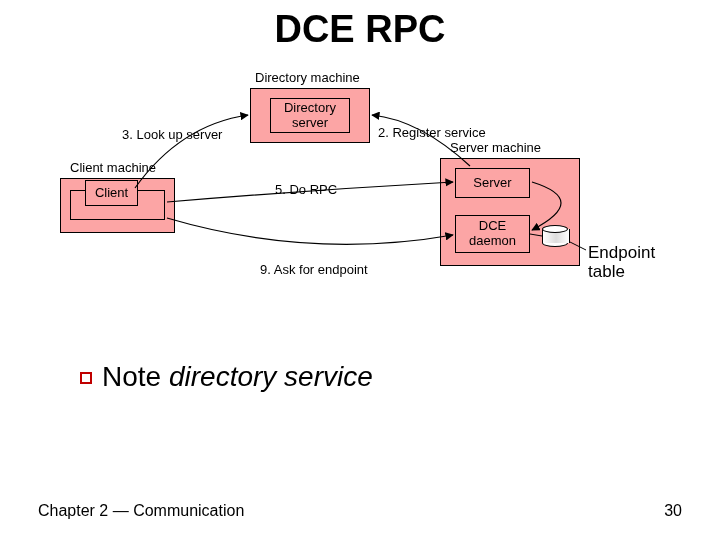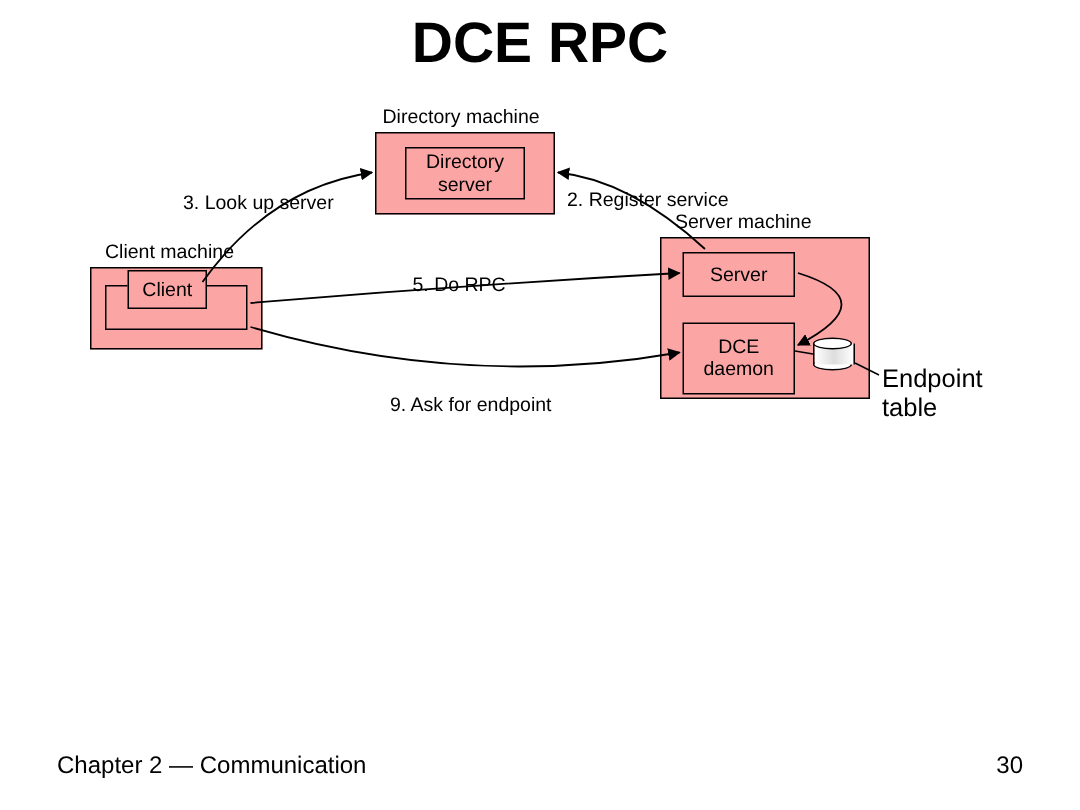--- a/index.html
+++ b/index.html
@@ -141,21 +141,21 @@
 server</div>
 
   <div class="machine-label" style="left:10px; top:90px;">Client machine</div>
   <div class="dbox" style="left:0px; top:108px; width:115px; height:55px;"></div>
   <div class="dbox" style="left:10px; top:120px; width:95px; height:30px;"></div>
   <div class="dbox inner" style="left:25px; top:110px; width:53px; height:26px;">Client</div>
 
   <div class="machine-label" style="left:390px; top:70px;">Server machine</div>
   <div class="dbox" style="left:380px; top:88px; width:140px; height:108px;"></div>
   <div class="dbox inner" style="left:395px; top:98px; width:75px; height:30px;">Server</div>
-  <div class="dbox inner" style="left:395px; top:145px; width:75px; height:48px; white-space:pre-line;">DCE
+  <div class="dbox inner" style="left:395px; top:145px; width:75px; height:38px; white-space:pre-line;">DCE
 daemon</div>
 
   <div class="cyl" style="left:482px; top:155px;">
     <div class="bot"></div>
       <div class="body"></div>
       <div class="top"></div>
   </div>
   <div class="ext-label" style="left:528px; top:174px; white-space:pre-line;">Endpoint
 table</div>
 
@@ -181,16 +181,19 @@
 
     <path d="M 472 112 Q 530 130, 472 160" fill="none" stroke="#000" stroke-width="1.2" marker-end="url(#arr)"></path>
 
     <line x1="470" y1="164" x2="482" y2="166" stroke="#000" stroke-width="1"></line>
 
     <line x1="526" y1="180" x2="510" y2="172" stroke="#000" stroke-width="1"></line>
   </svg>
 </div>
 
 <div class="bullets">
+  <div class="row">
+    <span class="sq"></span><span>Note </span><span style="font-style:italic;">directory service</span><span></span>
+  </div>
 </div>
 
 <div class="footer-left">Chapter 2 — Communication</div>
 <div class="footer-right">30</div>
 
 </body></html>

